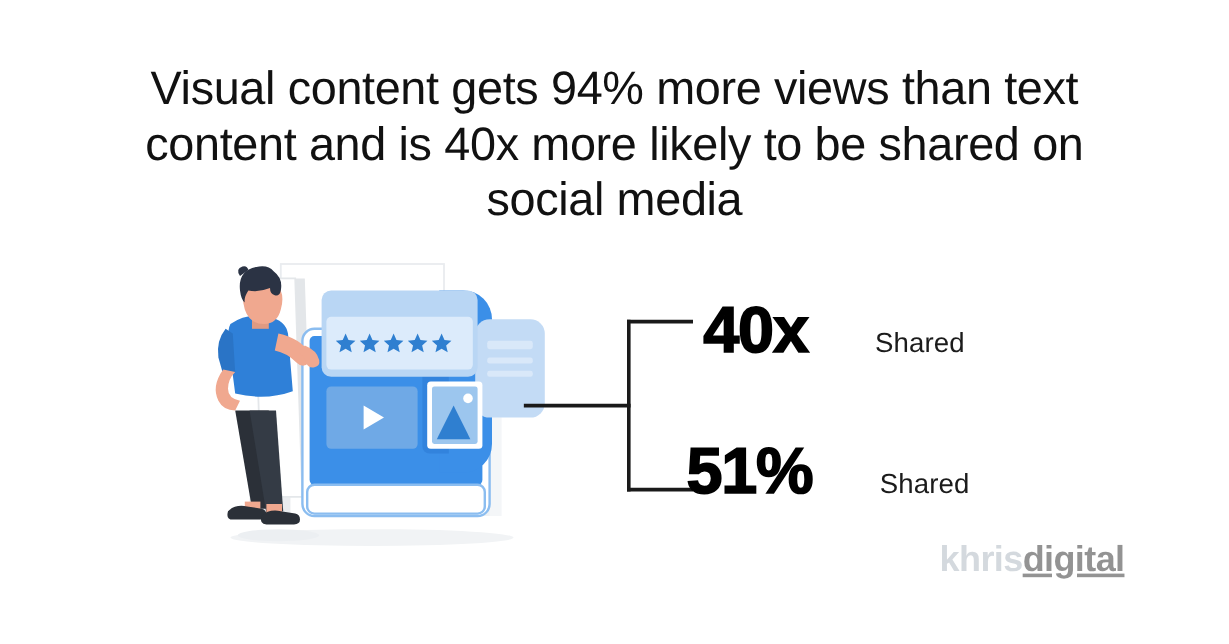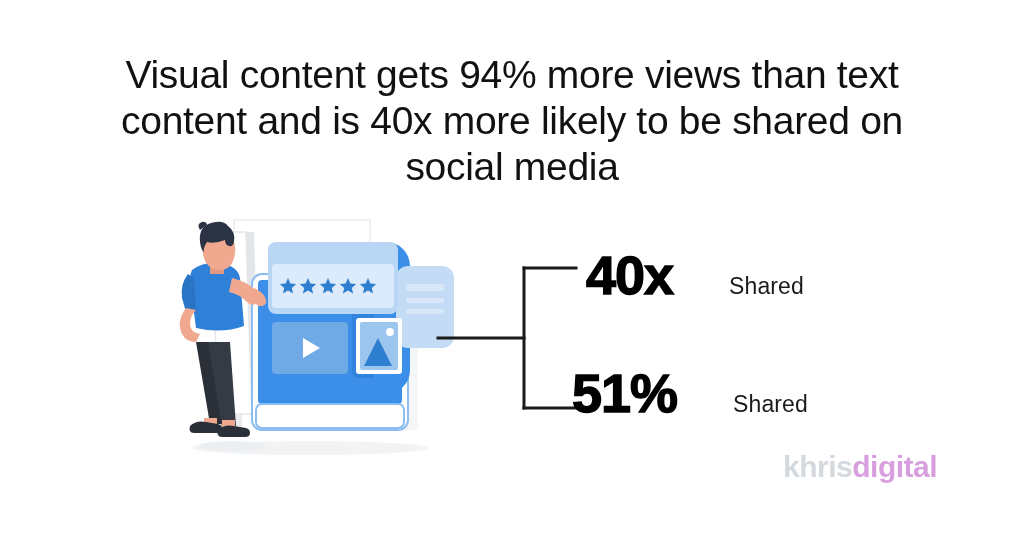--- a/index.html
+++ b/index.html
@@ -91,21 +91,21 @@
     font-family: "Liberation Sans", sans-serif;
     font-size: 30px;
     font-weight: 700;
     letter-spacing: -0.5px;
     line-height: 1;
     opacity: 0.42;
     display: flex;
     align-items: flex-end;
   }
   .logo-khris  { color: #9aa5b1; }
-  .logo-digital{ color: #a21caf; }
+  .logo-digital{ color: #000000; text-decoration: underline; }
 </style>
 </head>
 <body>
 
 <div id="canvas">
 
   <div class="headline">Visual content gets 94% more views than text content and is 40x more likely to be shared on social media</div>
 
   <div class="illustration">
     <svg width="300" height="240" viewBox="0 0 300 240" xmlns="http://www.w3.org/2000/svg">

